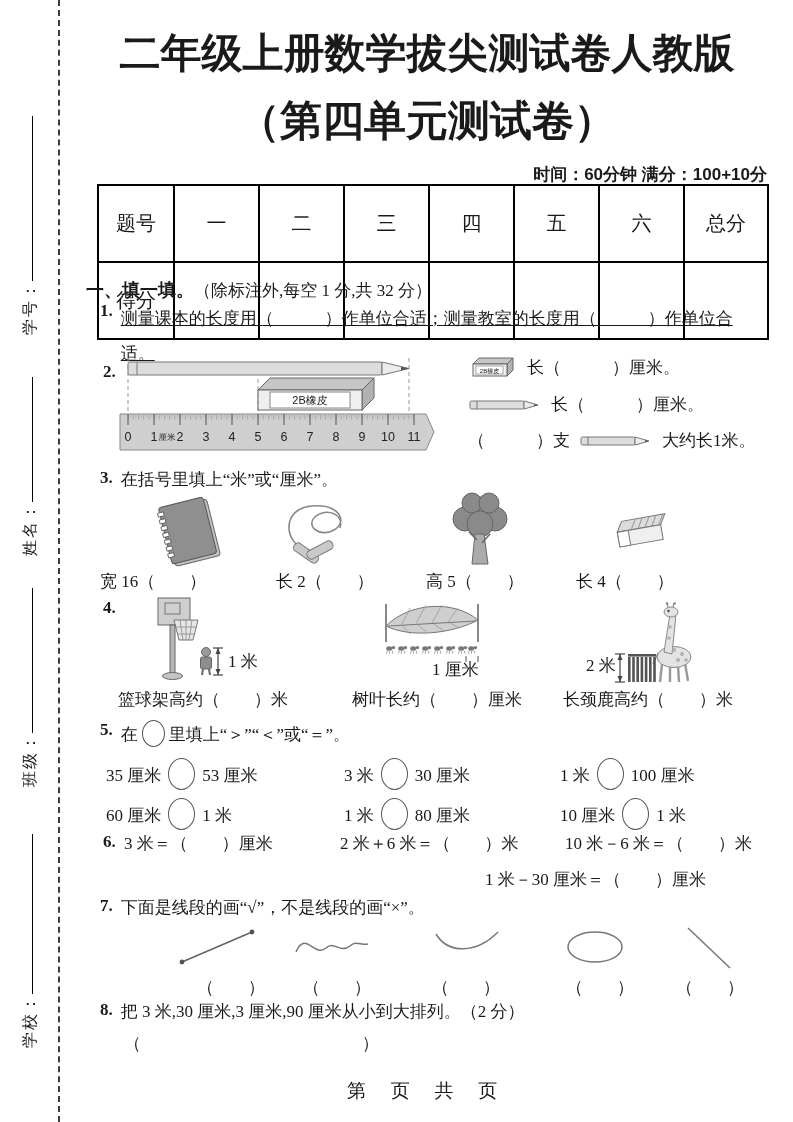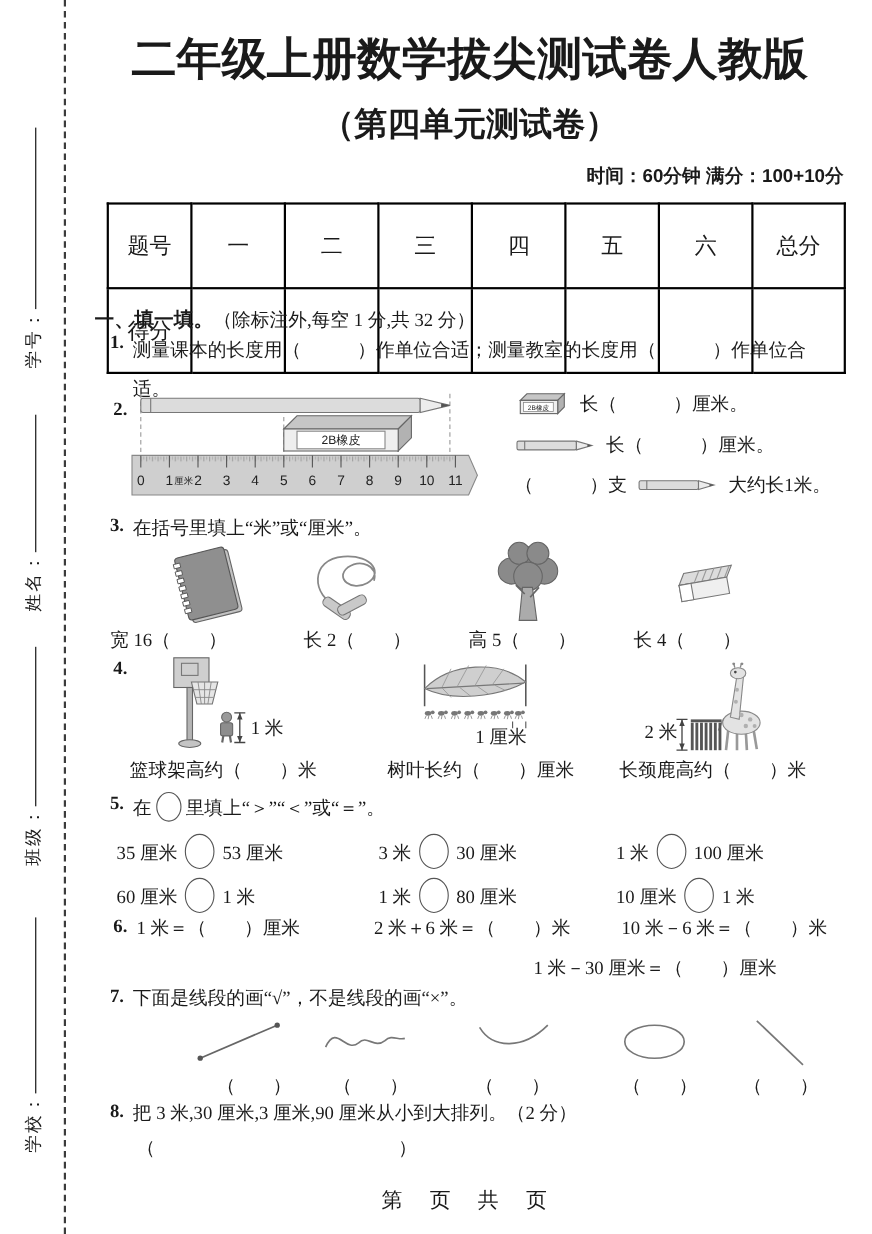--- a/index.html
+++ b/index.html
@@ -6,34 +6,34 @@
   .page{position:relative;width:793px;height:1122px;background:#ffffff;overflow:hidden;
         font-family:"Liberation Serif","DejaVu Serif",serif;color:#1a1a1a;}
   
   .cutline{position:absolute;left:58px;top:0;height:1122px;border-left:2px dashed #3c3c3c;}
   .side-item{position:absolute;left:20px;transform-origin:0 0;transform:rotate(-90deg);
              white-space:nowrap;font-size:16px;letter-spacing:2px;}
   .side-blank{display:inline-block;border-bottom:1.6px solid #000;height:2px;vertical-align:2px;}
   
   .header{position:absolute;left:85px;top:14px;width:684px;text-align:center;}
   .title{margin:12px;font-family:"Liberation Sans","DejaVu Sans",sans-serif;font-weight:bold;font-size:41px;}
-  .subtitle{margin:12px 0 0 0;font-family:Liberation Sans, sans-serif;font-weight:bold;font-size:30px;}
+  .subtitle{margin:12px 0 0 0;font-family:Liberation Sans, sans-serif;font-weight:bold;font-size:42px;}
   .meta{margin-top:14px;text-align:right;padding-right:2px;
         font-family:"Liberation Sans","DejaVu Sans",sans-serif;font-size:17px;font-weight:bold;}
   
   .score-table{position:absolute;left:97px;top:184px;border-collapse:collapse;table-layout:fixed;}
   .score-table td{border:2px solid #000;text-align:center;vertical-align:middle;
                   font-size:20px;height:43px;padding:16px;}
   
   .sec-head{position:absolute;left:86px;top:278px;font-size:18px;white-space:nowrap;}
   .sec-head .strong{font-weight:bold;}
   .sec-head .note{font-size:17px;}
   .q{position:absolute;font-size:17px;display:flex;align-items:flex-start;}
   .qnum{font-weight:bold;margin-right:8px;flex:none;}
-  .qtext{line-height:35px;}
+  .qtext{line-height:35px;text-decoration:underline;}
   .abs{position:absolute;font-size:17px;white-space:nowrap;}
   .cmp-circle{display:inline-block;width:25px;height:30px;border:1.6px solid #555;
               border-radius:50%;vertical-align:-9px;margin:0 7px;}
   .cmp-circle.small{width:21px;height:25px;vertical-align:-7px;margin:0 4px;}
   .q2-right{position:absolute;left:468px;top:354px;width:315px;display:flex;
             flex-direction:column;gap:13px;font-size:17px;}
   .q2-row{display:flex;align-items:center;gap:9px;}
   .footer{position:absolute;left:85px;top:1078px;width:684px;text-align:center;
           font-size:19px;letter-spacing:10px;}
   svg{display:block;}
@@ -377,21 +377,21 @@
     <span><span>在</span><span class="cmp-circle small"></span><span>里填上“＞”“＜”或“＝”。</span></span>
   </div>
   <span class="abs" style="left:106px;top:758px"><span>35 厘米</span><span class="cmp-circle"></span><span>53 厘米</span></span>
   <span class="abs" style="left:344px;top:758px"><span>3 米</span><span class="cmp-circle"></span><span>30 厘米</span></span>
   <span class="abs" style="left:560px;top:758px"><span>1 米</span><span class="cmp-circle"></span><span>100 厘米</span></span>
   <span class="abs" style="left:106px;top:798px"><span>60 厘米</span><span class="cmp-circle"></span><span>1 米</span></span>
   <span class="abs" style="left:344px;top:798px"><span>1 米</span><span class="cmp-circle"></span><span>80 厘米</span></span>
   <span class="abs" style="left:560px;top:798px"><span>10 厘米</span><span class="cmp-circle"></span><span>1 米</span></span>
 
   <span class="abs qnum" style="left:103px;top:832px">6.</span>
-  <span class="abs" style="left:124px;top:832px">1 米＝（　　）厘米</span>
+  <span class="abs" style="left:124px;top:832px">3 米＝（　　）厘米</span>
   <span class="abs" style="left:340px;top:832px">2 米＋6 米＝（　　）米</span>
   <span class="abs" style="left:565px;top:832px">10 米－6 米＝（　　）米</span>
   <span class="abs" style="left:485px;top:868px">1 米－30 厘米＝（　　）厘米</span>
 
   <div class="q" style="left:100px;top:896px">
     <span class="qnum">7.</span>
     <span>下面是线段的画“√”，不是线段的画“×”。</span>
   </div>
   <svg style="position:absolute;left:100px;top:920px" width="660" height="58" viewBox="0 0 660 58">
     <g stroke="#666" stroke-width="1.6">

